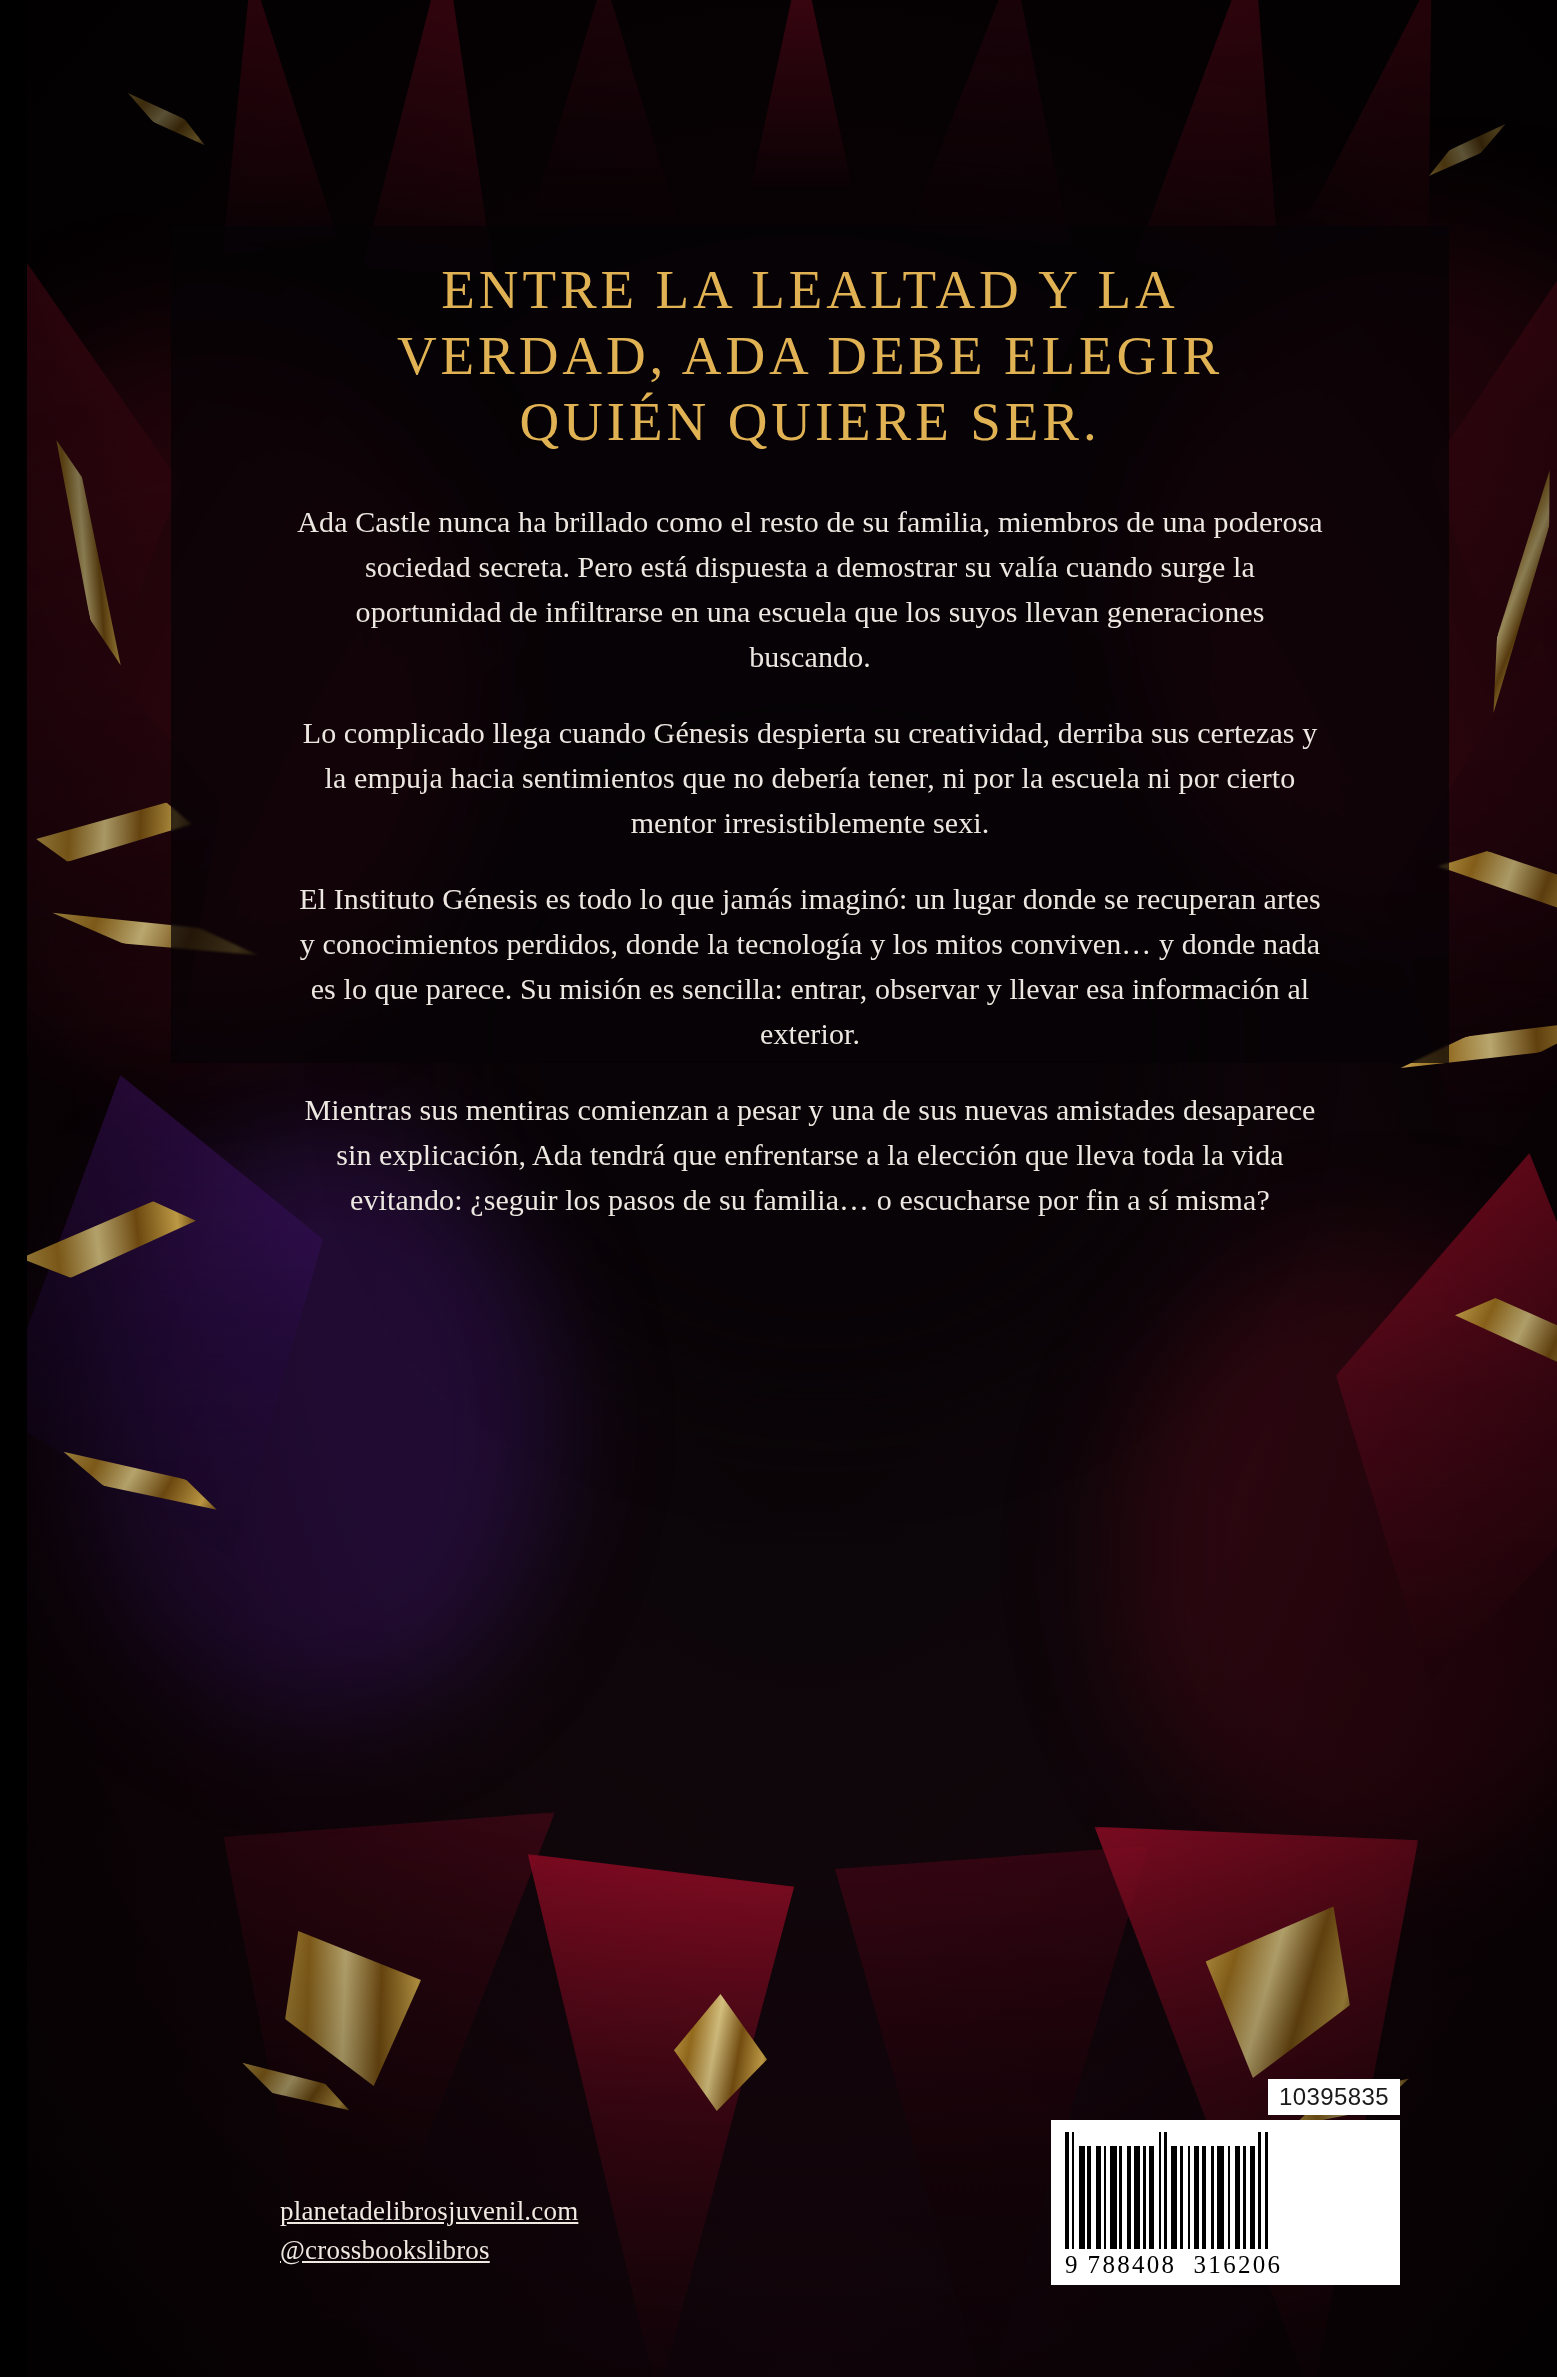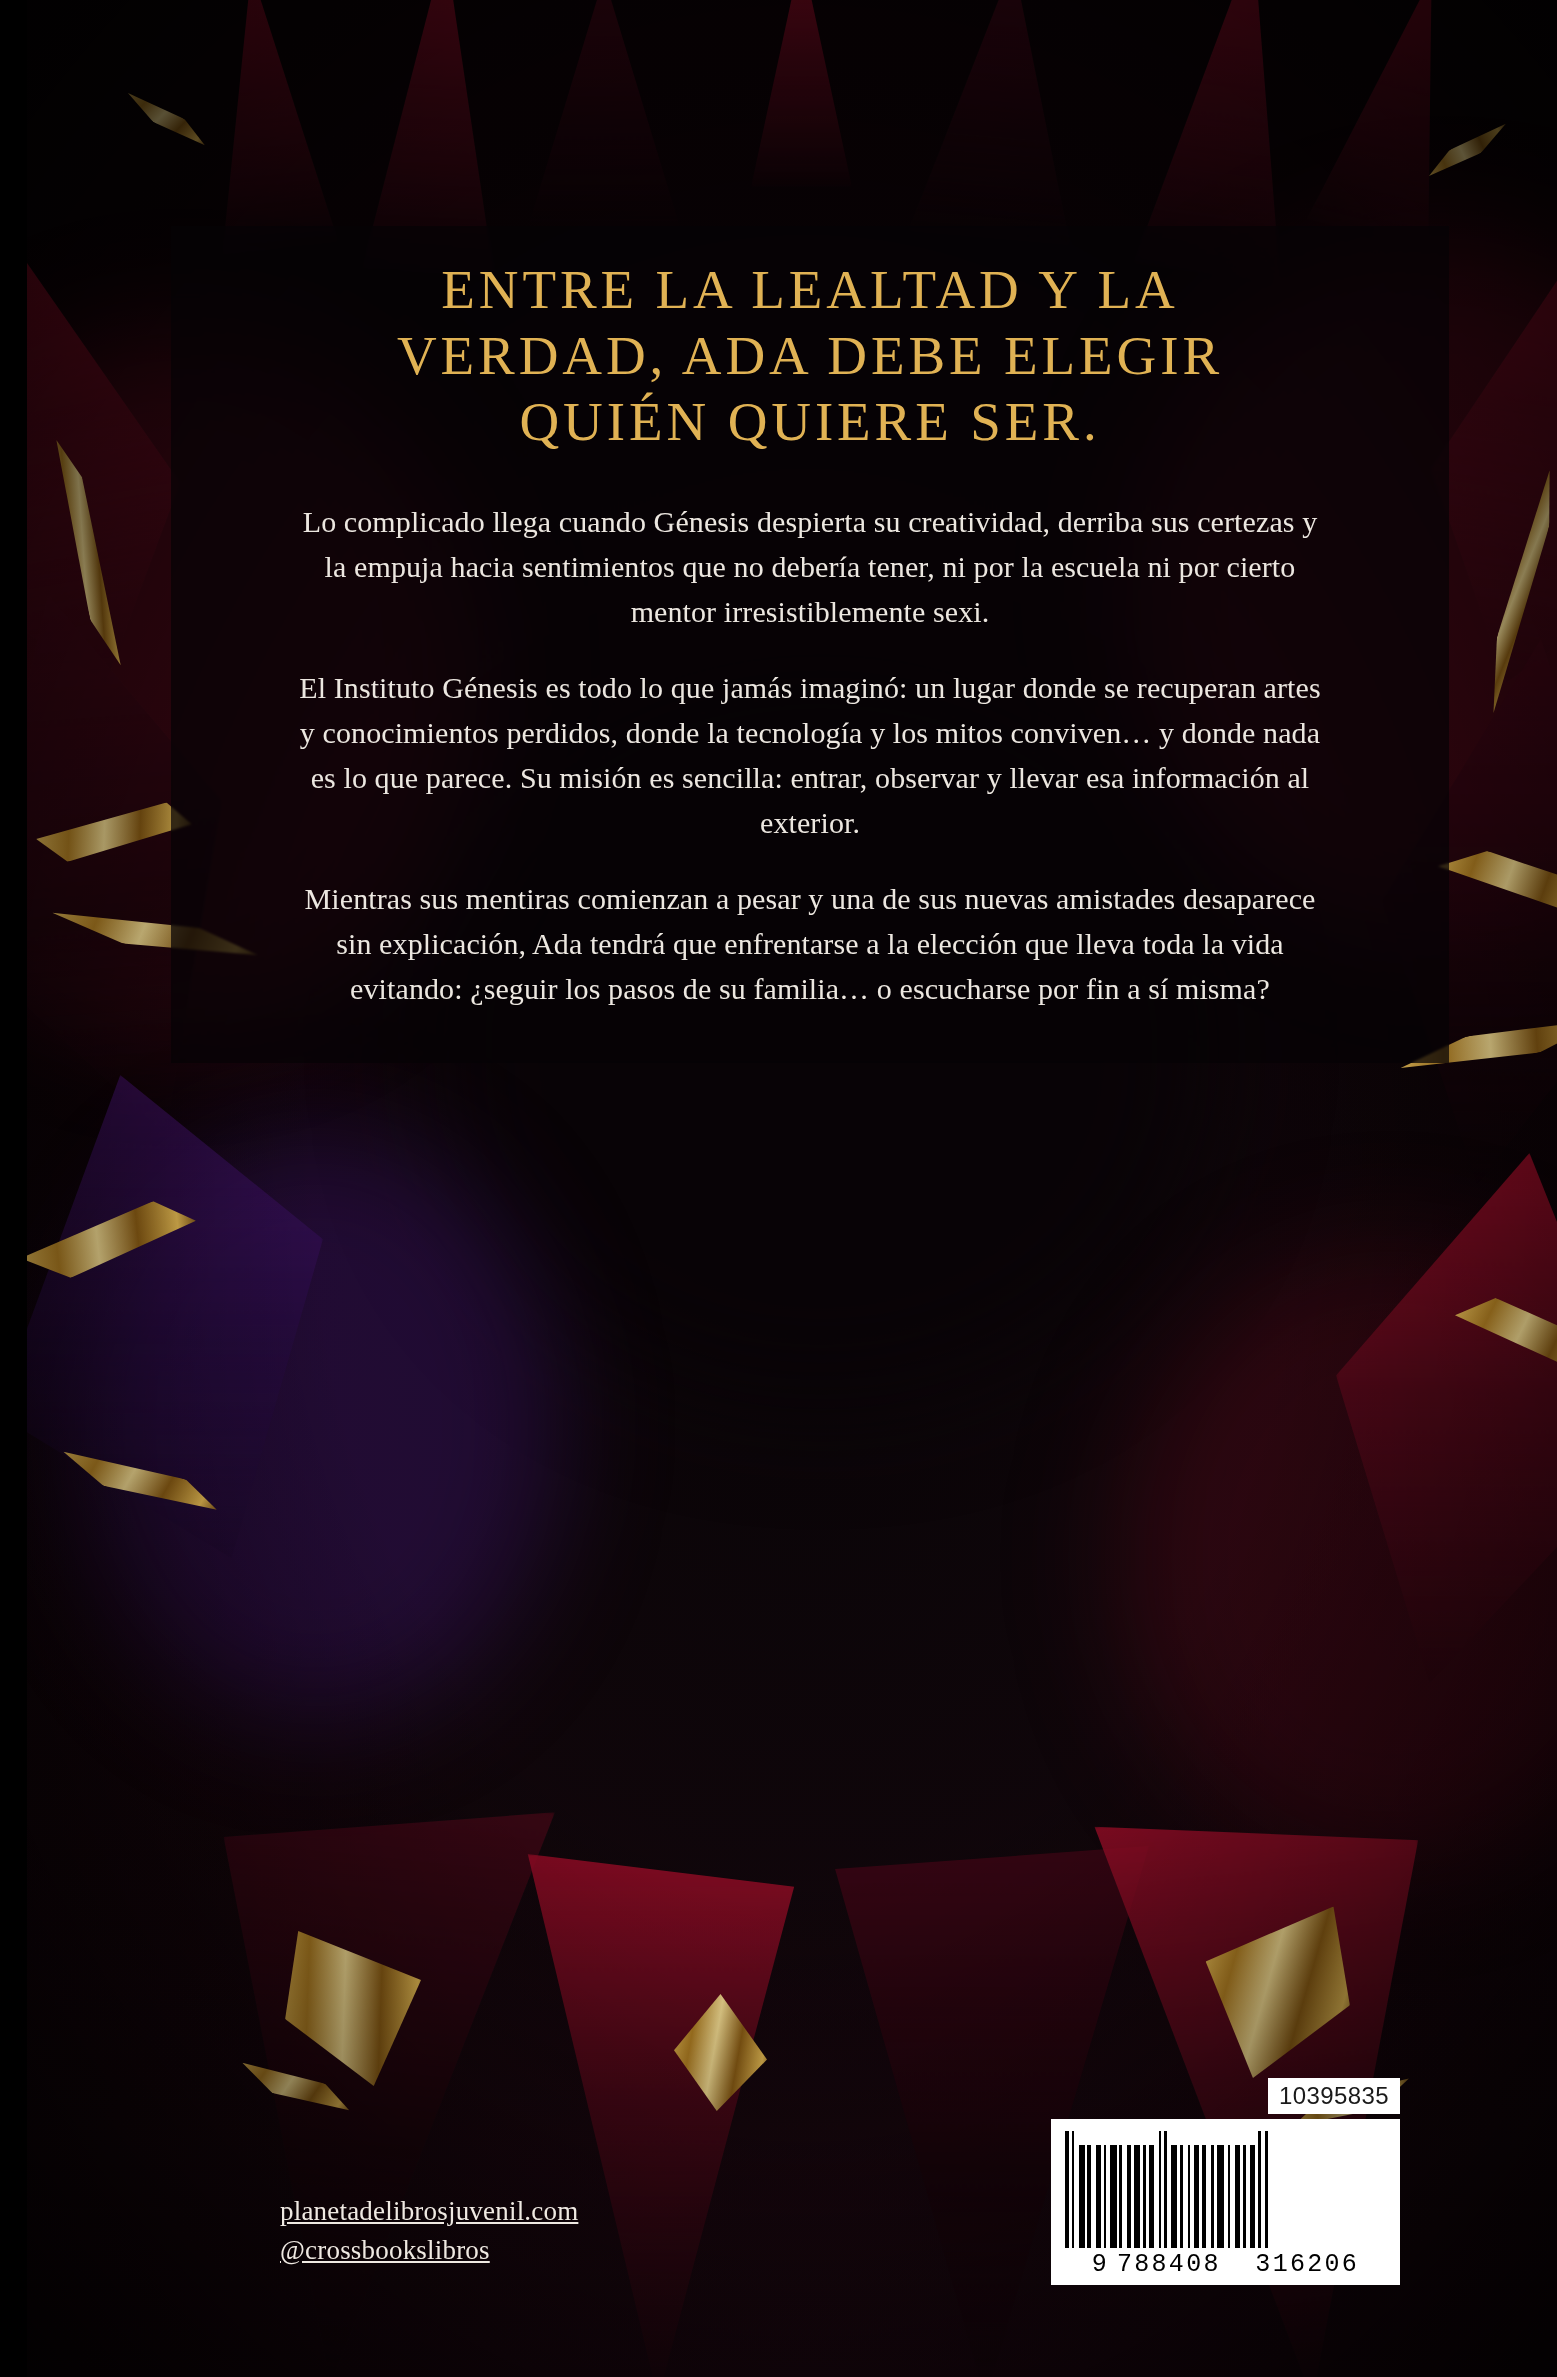--- a/index.html
+++ b/index.html
@@ -155,25 +155,24 @@
   }
   .bars i {
     display: block;
     background: #000;
     height: 100%;
   }
   .bars i.tall { height: 100%; }
   .bars i.short { height: 88%; }
   .bars i.gap { background: transparent; }
   .barcode-digits {
-    font-family: Liberation Mono, monospace;
+    font-family: Liberation Serif, serif;
     font-size: 25px;
     color: #000;
     letter-spacing: 2.3px;
-    text-align: center;
     padding-top: 1.6px;
     white-space: nowrap;
   }
   .barcode-digits span.lead { margin-right: 7.8px; }
 </style>
 </head>
 <body>
 
 <div class="page">
 
@@ -223,20 +222,21 @@
   <div class="gold-shard thin" style="left:1262px; top:2088px; width:125px; height:30px; clip-path:polygon(0 48%, 30% 0, 100% 46%, 66% 100%); transform:rotate(-22deg);"></div>
   <div class="gold-shard thin" style="left:93px; top:109px; width:93px; height:20px; clip-path:polygon(0 50%, 66% 0, 100% 52%, 40% 100%); transform:rotate(34deg);"></div>
   <div class="gold-shard thin" style="left:1394px; top:140px; width:93px; height:20px; clip-path:polygon(0 50%, 34% 0, 100% 48%, 60% 100%); transform:rotate(-34deg);"></div>
 
   <div class="vignette"></div>
 
   <div class="panel"></div>
 
   <div class="panel-inner">
     <h1 class="headline">Entre la lealtad y la verdad, Ada debe elegir quién quiere ser.</h1>
+    <p class="body-text">Ada Castle nunca ha brillado como el resto de su familia, miembros de una poderosa sociedad secreta. Pero está dispuesta a demostrar su valía cuando surge la oportunidad de infiltrarse en una escuela que los suyos llevan generaciones buscando.</p>
     <p class="body-text">Lo complicado llega cuando Génesis despierta su creatividad, derriba sus certezas y la empuja hacia sentimientos que no debería tener, ni por la escuela ni por cierto mentor irresistiblemente sexi.</p>
     <p class="body-text">El Instituto Génesis es todo lo que jamás imaginó: un lugar donde se recuperan artes y conocimientos perdidos, donde la tecnología y los mitos conviven… y donde nada es lo que parece. Su misión es sencilla: entrar, observar y llevar esa información al exterior.</p>
     <p class="body-text">Mientras sus mentiras comienzan a pesar y una de sus nuevas amistades desaparece sin explicación, Ada tendrá que enfrentarse a la elección que lleva toda la vida evitando: ¿seguir los pasos de su familia… o escucharse por fin a sí misma?</p>
   </div>
 
   <div class="footer-text">
     <div>planetadelibrosjuvenil.com</div>
     <div>@crossbookslibros</div>
   </div>
 

